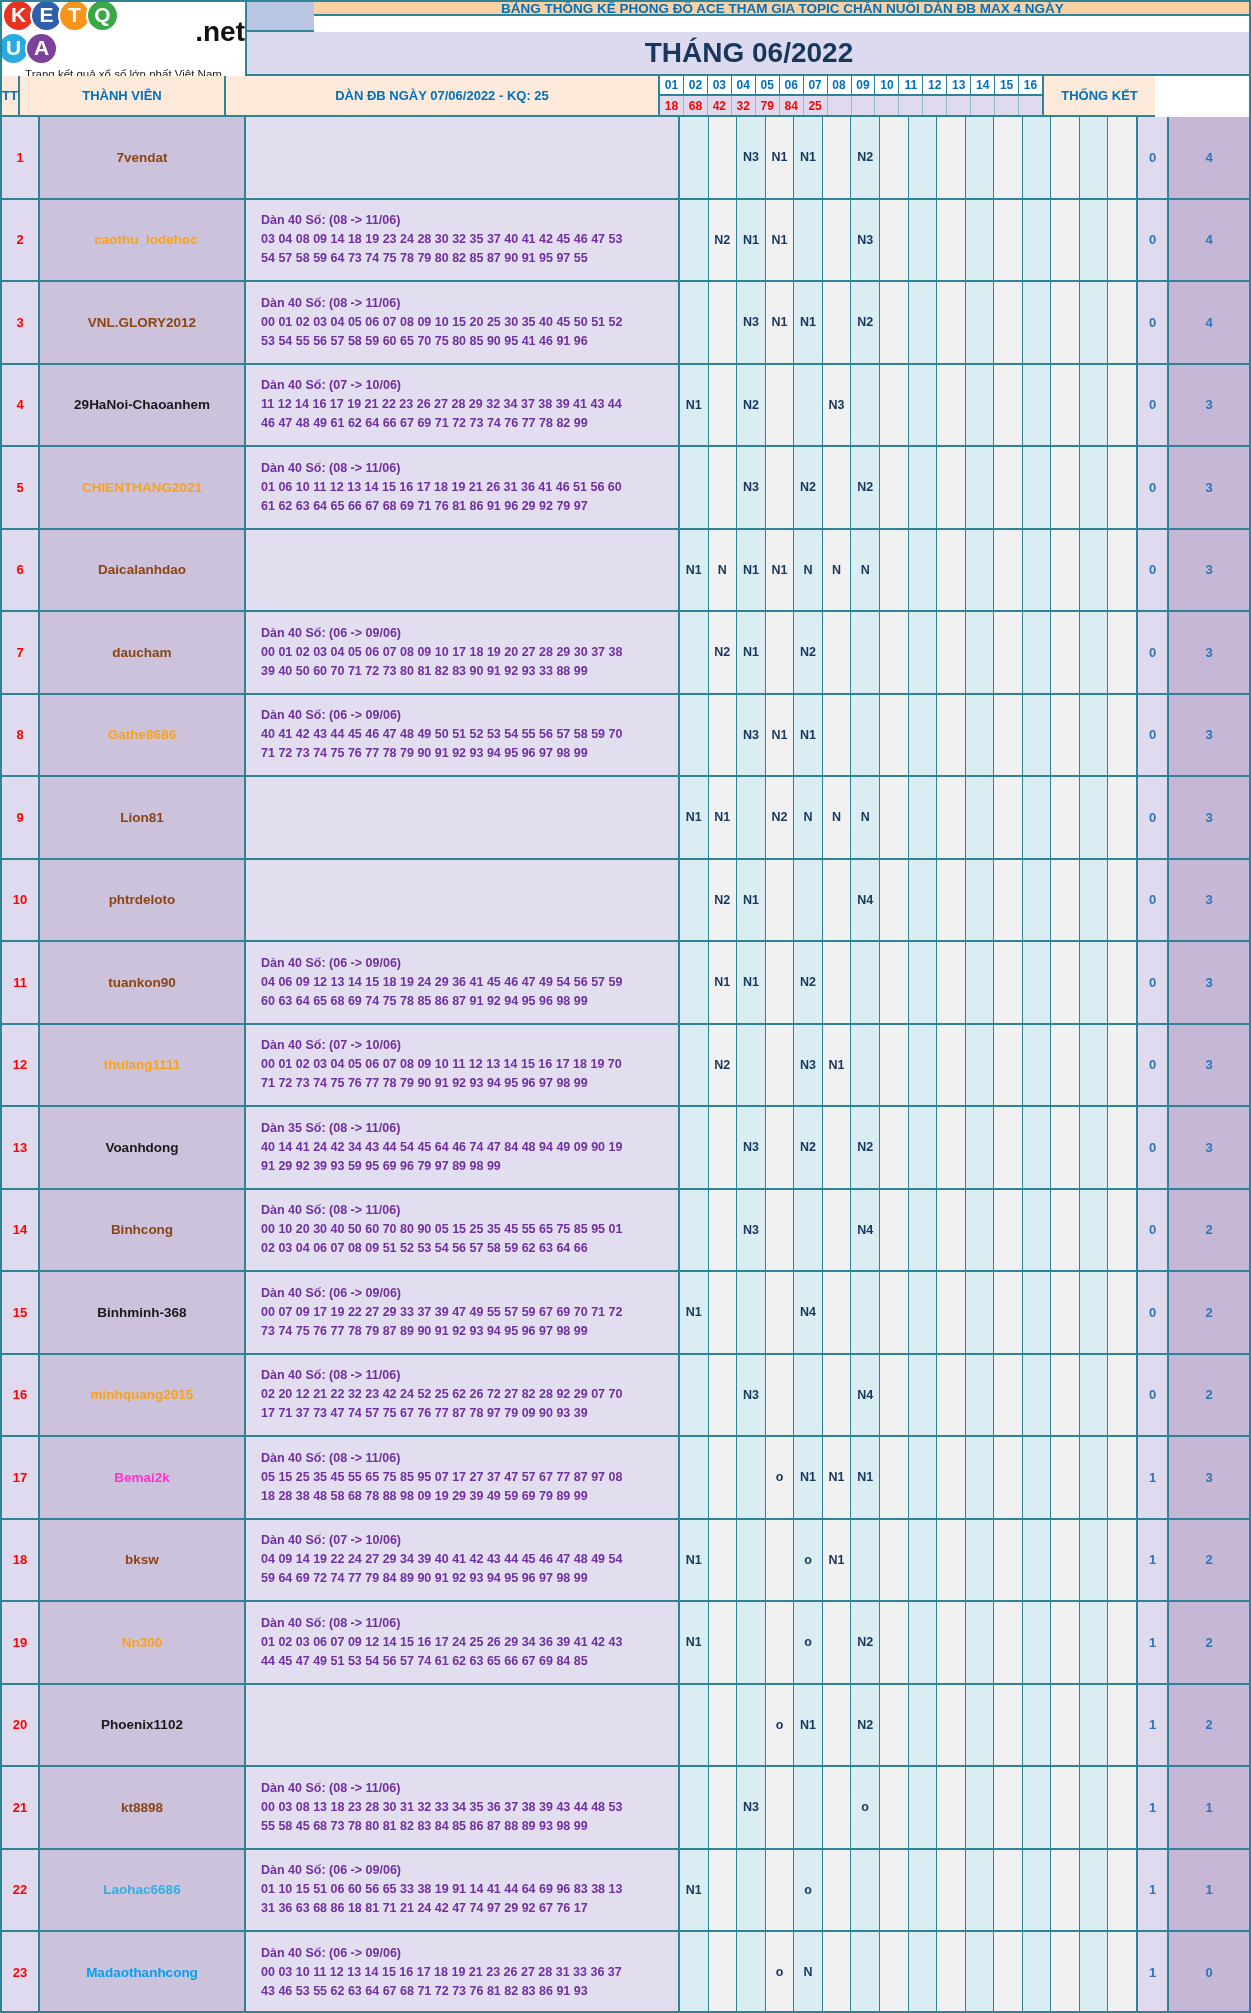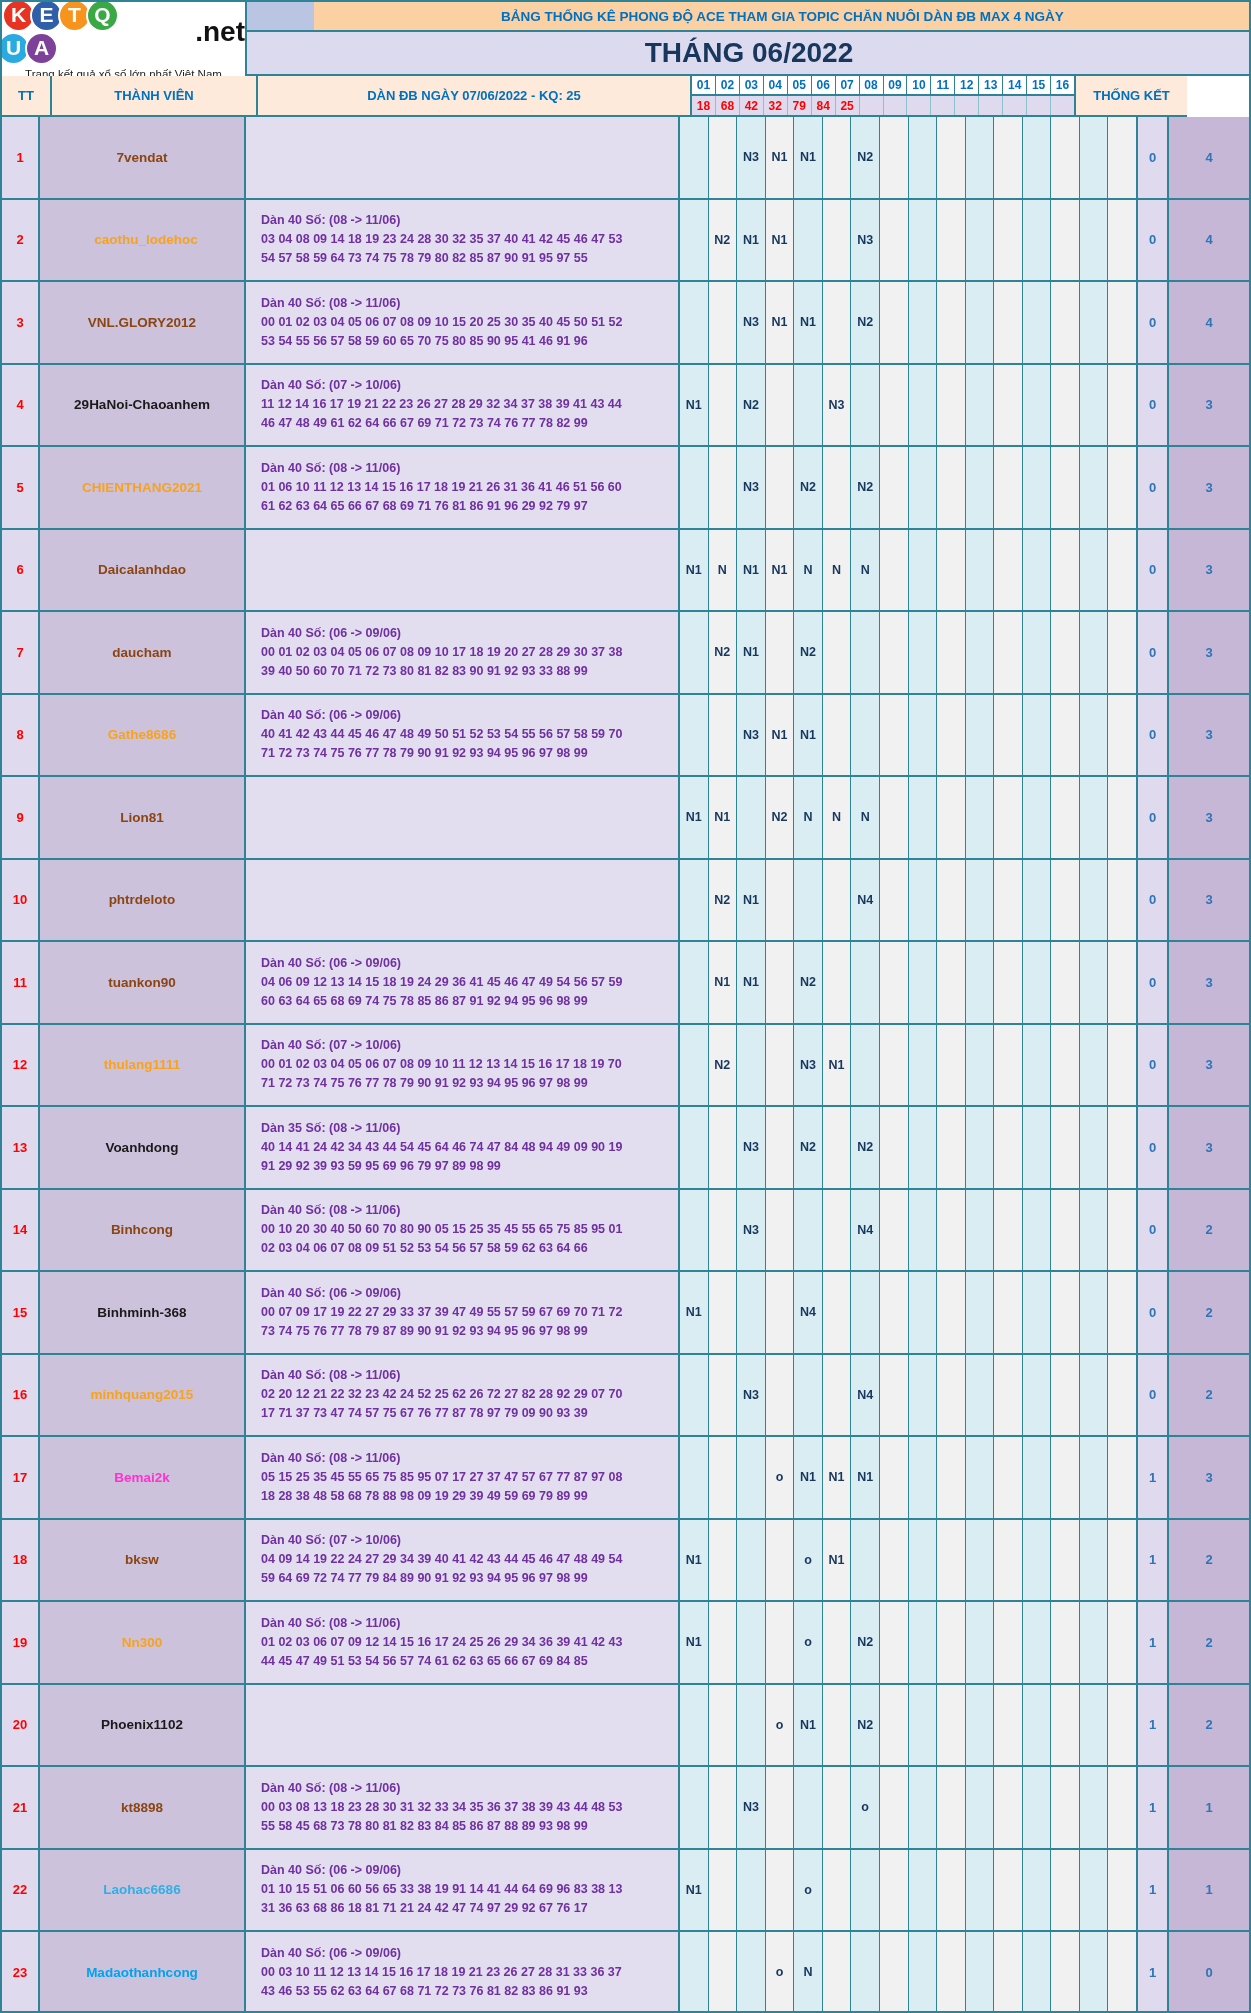--- a/index.html
+++ b/index.html
@@ -22,39 +22,39 @@
     margin-left:-5px; border:2px solid #fff;
   }
   .logo-letter:first-child{ margin-left:0; }
   .logo-net{ font-size:28px; font-weight:bold; color:#111; margin-left:2px; }
   .tagline{ font-size:11.5px; color:#222; }
   .banner-small{
     position:absolute; left:245px; top:0; width:67px; height:30px;
     background:#B9C5E2; border-bottom:2px solid #2F8397;
   }
   .banner{
-    position:absolute; left:312px; top:0; width:937px; height:30px;
+    position:absolute; left:312px; top:0; width:937px; height:14px;
     background:#FBD0A2; border-bottom:2px solid #2F8397;
     display:flex; align-items:center; justify-content:center;
     color:#0070C0; font-weight:bold; font-size:13.5px;
   }
   .period{
     position:absolute; left:245px; top:30px; width:1004px; height:44px;
     background:#DCDAEE; border-bottom:2px solid #2F8397;
     display:flex; align-items:center; justify-content:center;
     color:#17375D; font-weight:bold; font-size:28px;
   }
   
   .thead{ position:absolute; left:0; top:74px; width:1247px; height:41px; display:flex; }
   .th{
     background:#FDEADA; color:#0070C0; font-weight:bold; font-size:13px;
     display:flex; align-items:center; justify-content:center;
     border-right:2px solid #2F8397; border-bottom:2px solid #2F8397;
   }
-  .th-tt{ width:50px; }
+  .th-tt{ width:18px; }
   .th-member{ width:206px; }
   .th-dan{ width:434px; }
   .th-days{ width:384px; display:flex; flex-direction:column; border-right:2px solid #2F8397; border-bottom:2px solid #2F8397; }
   .day-labels{ display:flex; height:20px; border-bottom:2px solid #2F8397; background:#fff; }
   .day-label{
     flex:1 1 0; border-right:1px solid #2F8397; background:#fff;
     color:#0070C0; font-weight:bold; font-size:12px;
     display:flex; align-items:center; justify-content:center;
   }
   .day-label:last-child{ border-right:none; }

